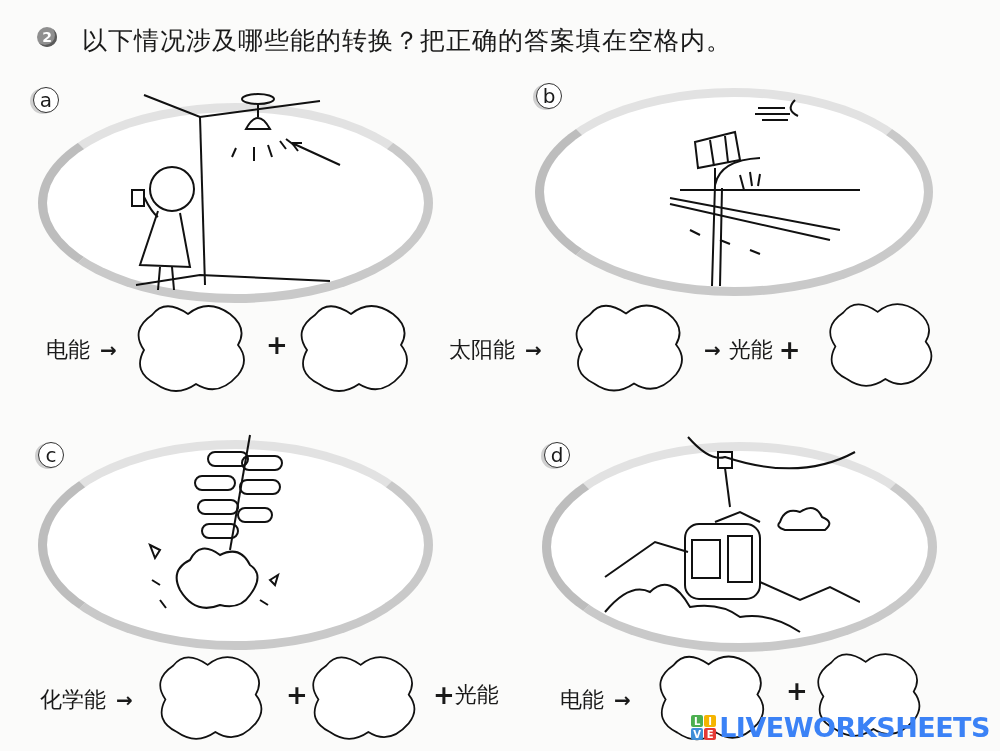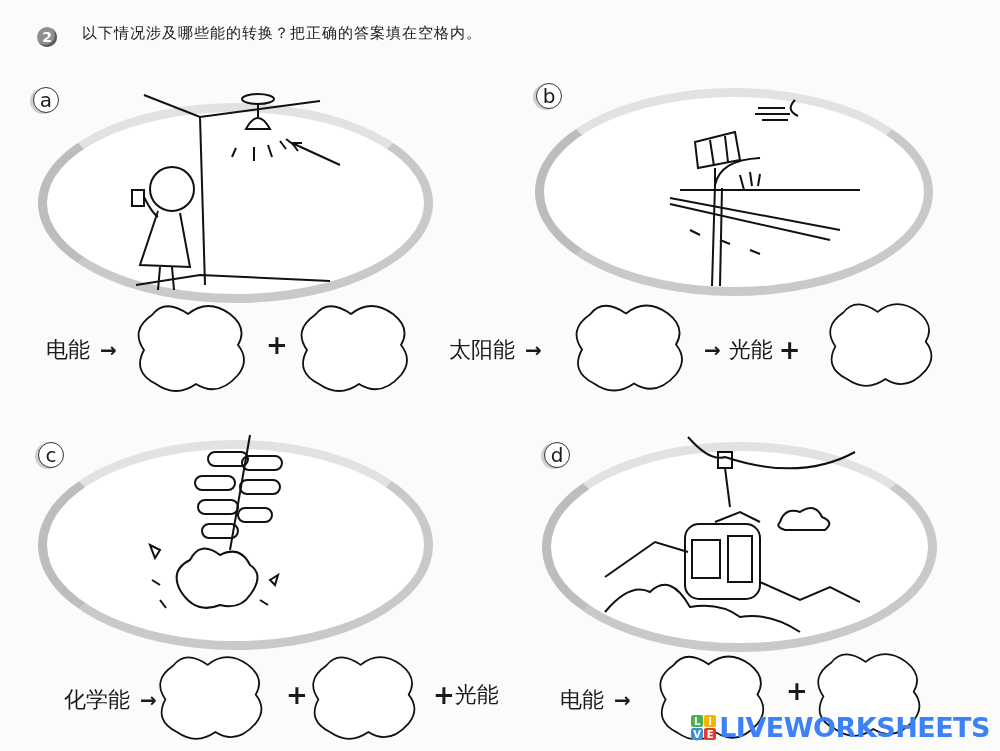--- a/index.html
+++ b/index.html
@@ -2,21 +2,21 @@
 <html><head>
 <meta charset="utf-8">
 <style>
   html, body { margin:0; padding:0; }
   body { width:1000px; height:751px; background:#fbfbfa; position:relative; overflow:hidden;
          font-family:"DejaVu Serif", "Liberation Serif", serif; color:#1a1a1a; }
   .abs { position:absolute; }
   .q-num { left:37px; top:27px; width:20px; height:20px; border-radius:50%; background:#8f8f8f;
            color:#fff; font:bold 14px "DejaVu Sans", sans-serif; display:flex; align-items:center; justify-content:center;
            box-shadow: inset -2px -2px 0 #5a5a5a; }
-  .q-text { left:82px; top:24px; font-size:15px; letter-spacing:1px; white-space:nowrap; }
+  .q-text { left:82px; top:24px; font-size:25px; letter-spacing:1px; white-space:nowrap; }
   .label { width:24px; height:24px; border-radius:50%; border:1.5px solid #333; background:#fff;
            font:20px "DejaVu Sans", sans-serif; display:flex; align-items:center; justify-content:center;
            box-shadow:-3px 1px 0 #cfcfcf; line-height:1; }
   .oval { border-radius:50%; border:9px solid #c9c9c9; border-top-color:#e2e2e2; border-left-color:#bdbdbd;
           background:#fff; box-sizing:border-box; }
   .scene { position:absolute; }
   .row-text { font-size:22px; white-space:nowrap; display:flex; align-items:center; }
   .arrow { font:bold 20px "DejaVu Sans", sans-serif; }
   .plus { font:bold 26px "DejaVu Sans", sans-serif; }
   .cloud { position:absolute; cursor:text; }
@@ -112,21 +112,21 @@
   <rect x="68" y="22" width="40" height="14" rx="7"></rect>
     <rect x="102" y="26" width="40" height="14" rx="7"></rect>
   <rect x="55" y="46" width="40" height="14" rx="7"></rect>
     <rect x="100" y="50" width="40" height="14" rx="7"></rect>
   <rect x="58" y="70" width="40" height="14" rx="7"></rect>
     <rect x="98" y="78" width="34" height="14" rx="7"></rect>
   <rect x="62" y="94" width="36" height="14" rx="7"></rect>
   <path d="M40 160 Q30 140 50 130 Q60 110 80 125 Q100 115 110 135 Q125 145 110 165 Q100 180 80 175 Q55 185 40 160 Z"></path>
   <path d="M10 115 L20 120 L15 128 Z M12 150 L20 155 M130 150 L138 145 L135 155 Z M20 170 L26 178 M120 170 L128 175"></path>
 </svg>
-<div class="abs row-text" style="left:40px;top:685px;margin-left:24px;">
+<div class="abs row-text" style="left:40px;top:685px;">
   <span>化学能</span>
   <span class="arrow" style="margin-left:10px;">→</span>
 </div>
 <div class="cloud" style="left:152px;top:648px;width:120px;height:98px;">
   <svg width="120" height="98" viewBox="0 0 125 95">
       <path d="M22 15 Q35 -2 58 14 Q78 -2 100 14 Q118 28 108 45 Q120 60 108 75 Q88 98 66 84 Q46 98 26 84 Q2 72 14 50 Q0 30 22 15 Z" fill="#fff" stroke="#111" stroke-width="1.8"></path>
     </svg>
   <input type="text" placeholder="" style="">
 </div>
 <span class="abs plus" style="left:286px;top:680px;">+</span>

